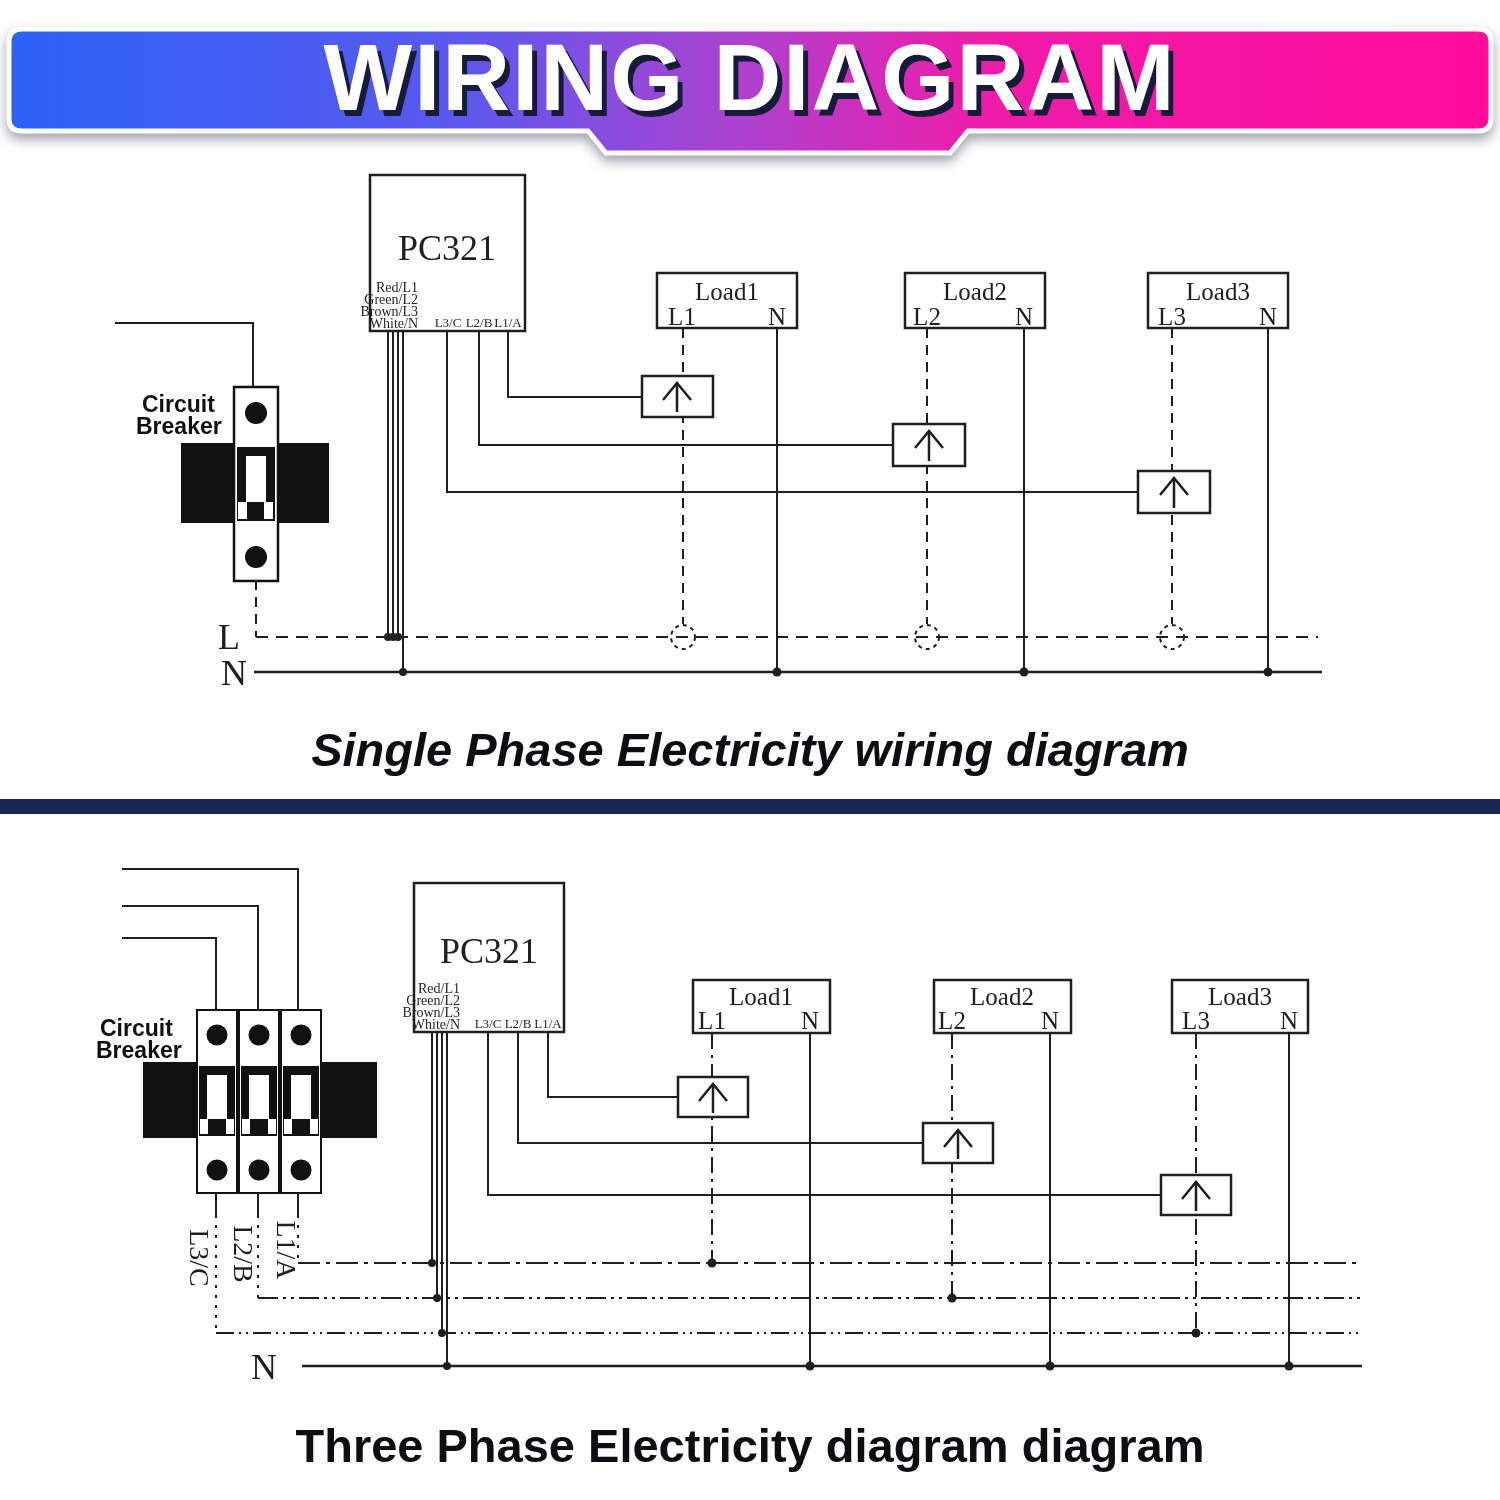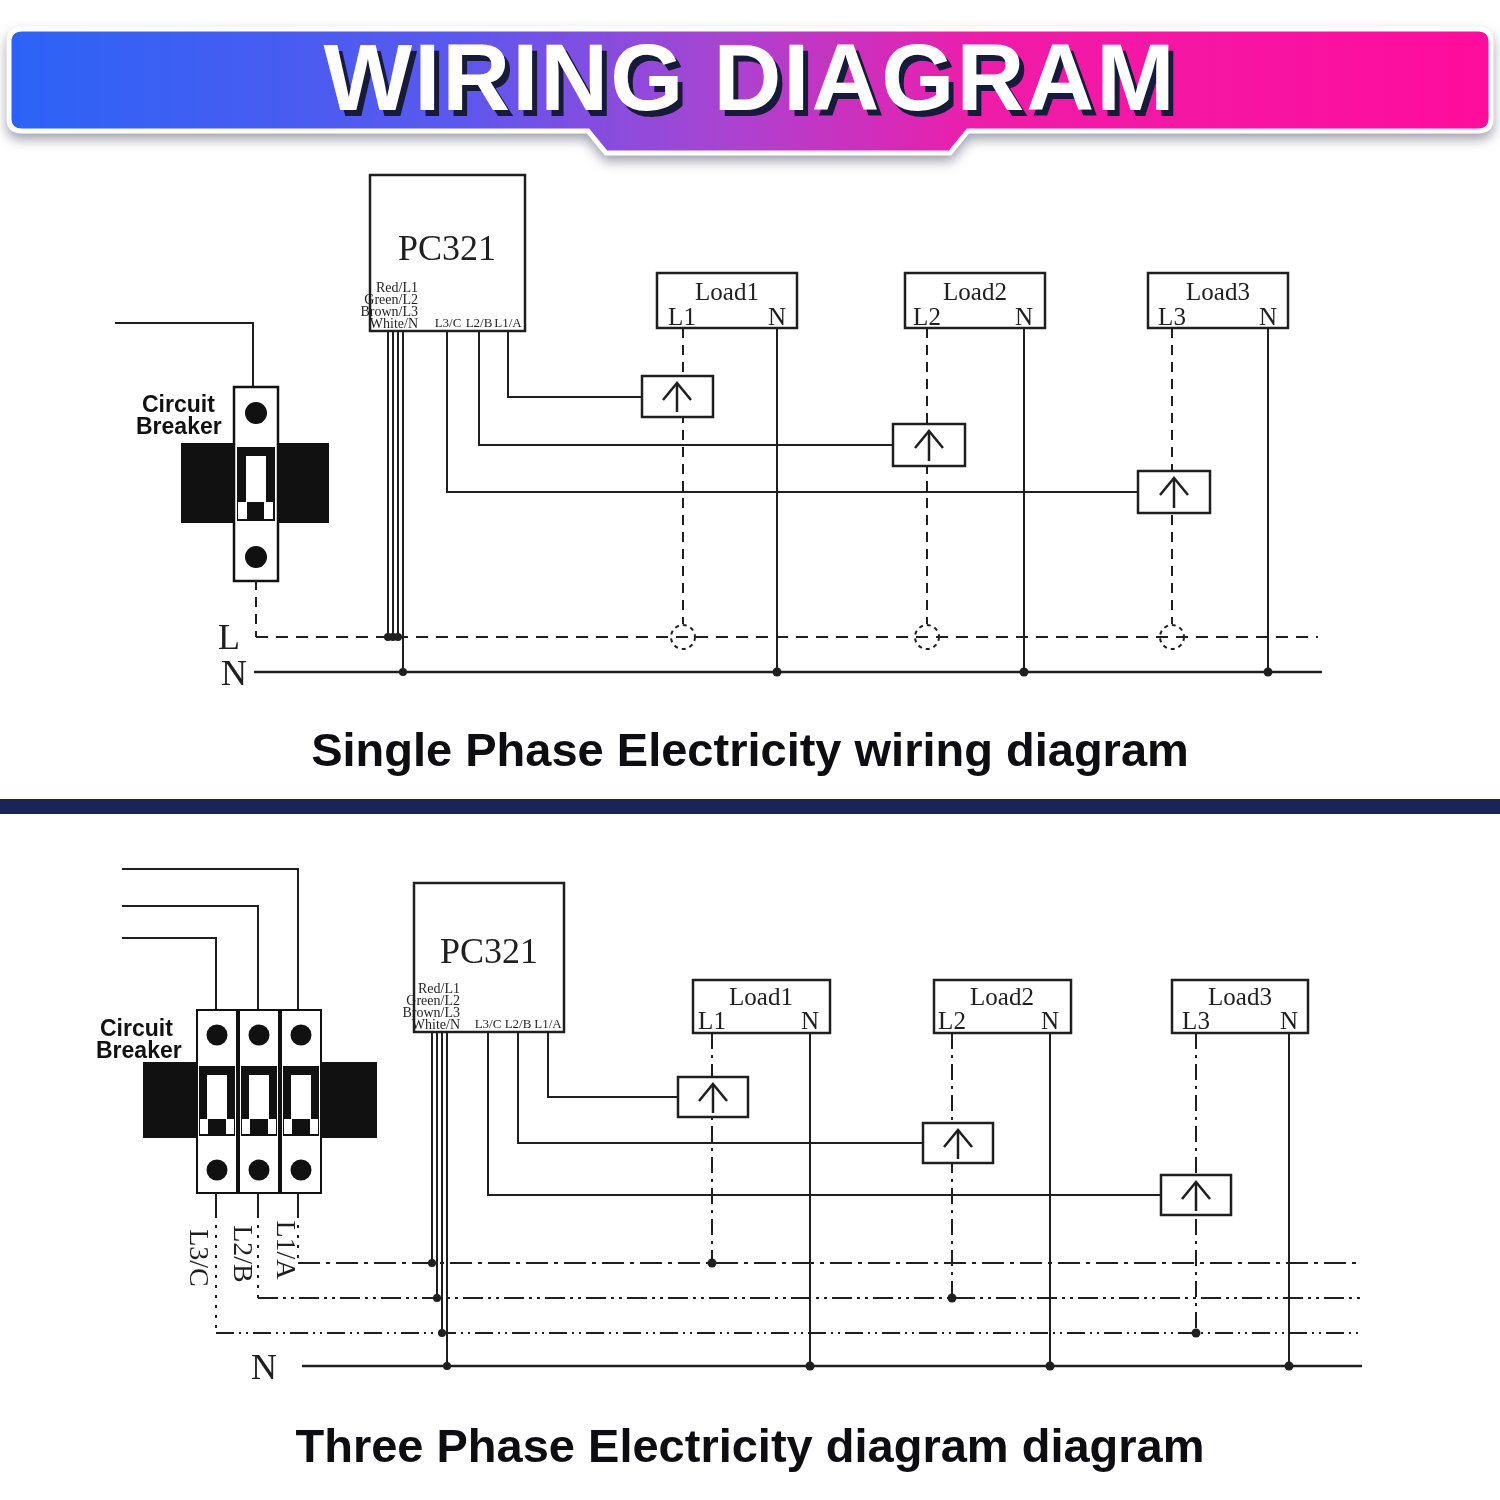--- a/index.html
+++ b/index.html
@@ -10,21 +10,21 @@
   .banner-svg{position:absolute;left:0;top:0;width:1500px;height:170px;
               filter:drop-shadow(0 6px 6px rgba(70,70,95,.5));}
   .banner-title{position:absolute;left:0;top:22px;width:1500px;height:112px;
                 line-height:112px;text-align:center;font-size:94px;font-weight:bold;
                 color:#ffffff;letter-spacing:2px;
                 text-shadow:5px 6px 0 #171a38;}
 
   
   .sec-title{position:absolute;left:0;width:1500px;text-align:center;
              font-size:47px;font-weight:bold;color:#0d0d12;letter-spacing:0px;}
-  .title-single{top:722px;}
+  .title-single{top:722px;font-style:italic;}
   .title-three{top:1418px;}
   .divider{position:absolute;left:0;top:799px;width:1500px;height:15px;background:#1a2557;}
 
   
   .diag{position:absolute;left:0;width:1500px;height:545px;}
   .diag-top{top:160px;}
   .diag-bot{top:850px;}
 
   .serif{font-family:"Liberation Serif","DejaVu Serif",serif;fill:#1f1f1f;}
   .sansb{font-family:"Liberation Sans",sans-serif;font-weight:bold;fill:#111111;}

